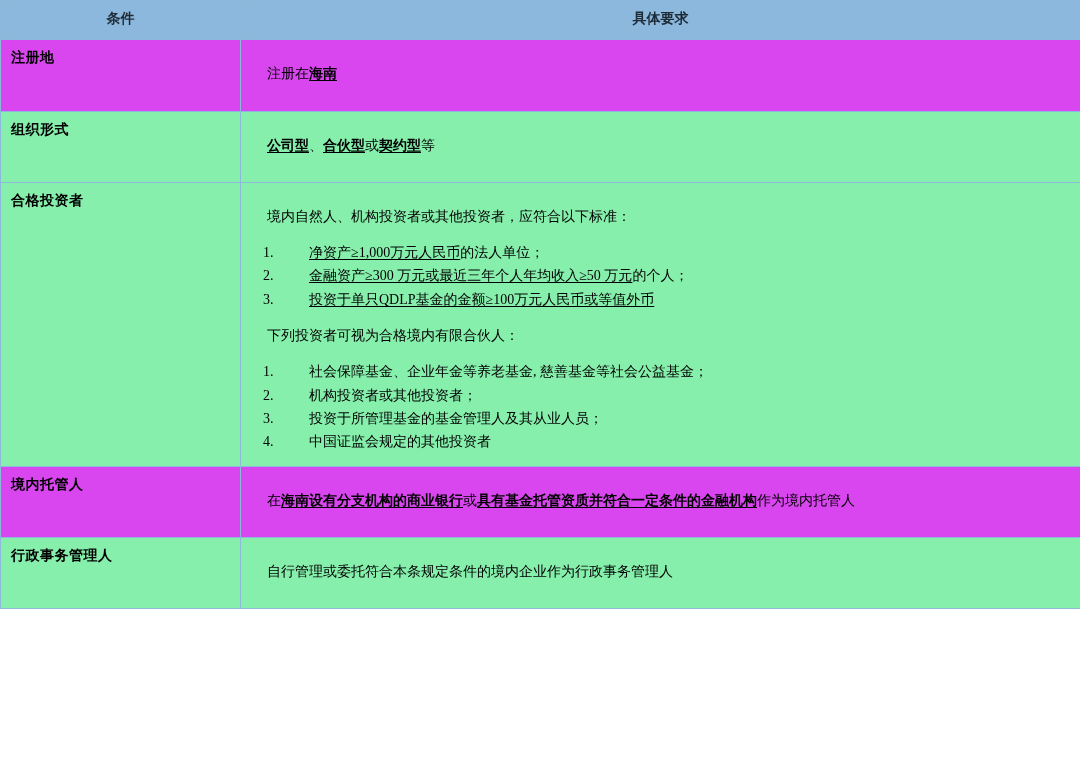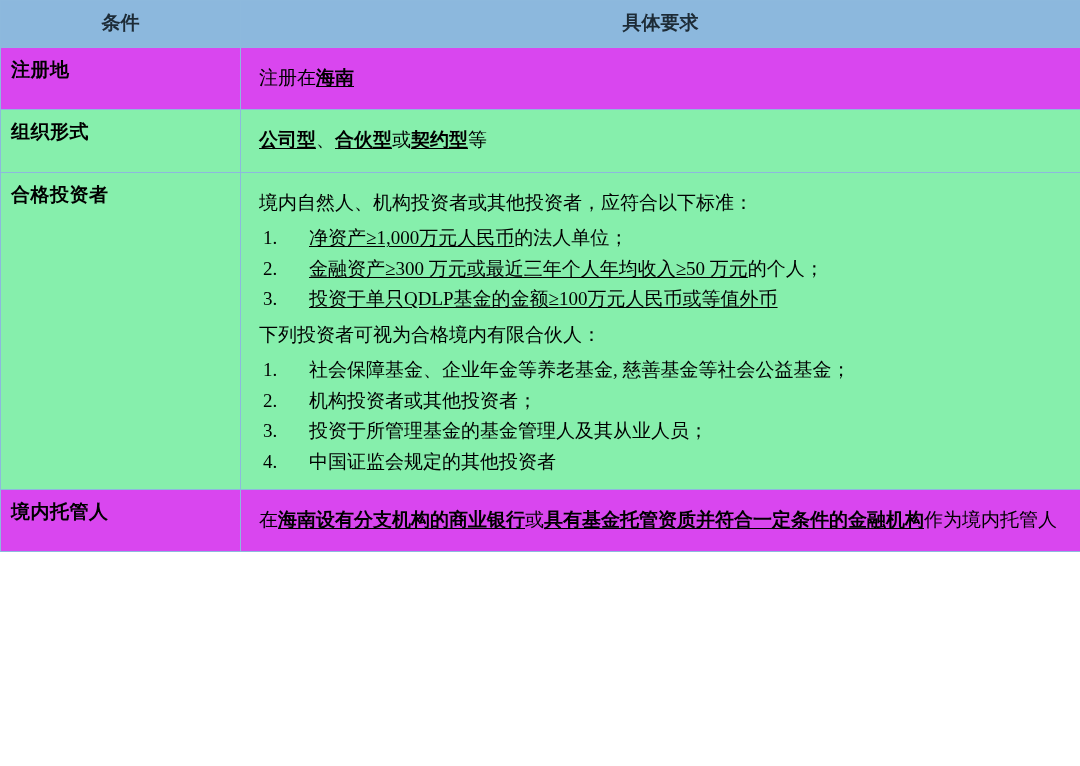--- a/index.html
+++ b/index.html
@@ -21,21 +21,21 @@
   }
   table.qdlp {
     border-collapse: collapse;
     width: 1080px;
     table-layout: fixed;
   }
   table.qdlp td, table.qdlp th {
     border: 1px solid #8db9dd;
     vertical-align: top;
     padding: 8px 10px 10px 10px;
-    font-size: 19px;
+    font-size: 14px;
     line-height: 1.45;
   }
   thead th {
     background: #8cb8dd;
     color: #1d2b36;
     font-weight: bold;
     text-align: center;
     font-size: 21px;
     padding: 9px 8px 11px 8px;
     border: 1px solid #8cb8dd;
@@ -64,21 +64,21 @@
     padding-left: 58px;
     margin: 3px 0;
   }
   ol.num li .idx {
     position: absolute;
     left: 12px;
     top: 0;
     width: 40px;
     text-align: left;
   }
-  .para { margin: 8px; }
+  .para { margin: 16px; }
   .spacedlist li { margin: 5px 0; }
 </style>
 </head>
 <body>
 
 <div class="table-wrap">
   <table class="qdlp">
     <colgroup>
       <col class="c1">
       <col class="c2">
@@ -124,16 +124,22 @@
         </td>
       </tr>
 
       <tr class="odd">
         <td class="label">境内托管人</td>
         <td class="content">
           <p class="para"><span>在</span><span class="u b">海南设有分支机构的商业银行</span><span>或</span><span class="u b">具有基金托管资质并符合一定条件的金融机构</span><span>作为境内托管人</span></p>
         </td>
       </tr>
 
+      <tr class="even">
+        <td class="label">行政事务管理人</td>
+        <td class="content">
+          <p class="para"><span>自行管理或委托符合本条规定条件的境内企业作为行政事务管理人</span></p>
+        </td>
+      </tr>
 
     </tbody>
   </table>
 </div>
 
 </body></html>

